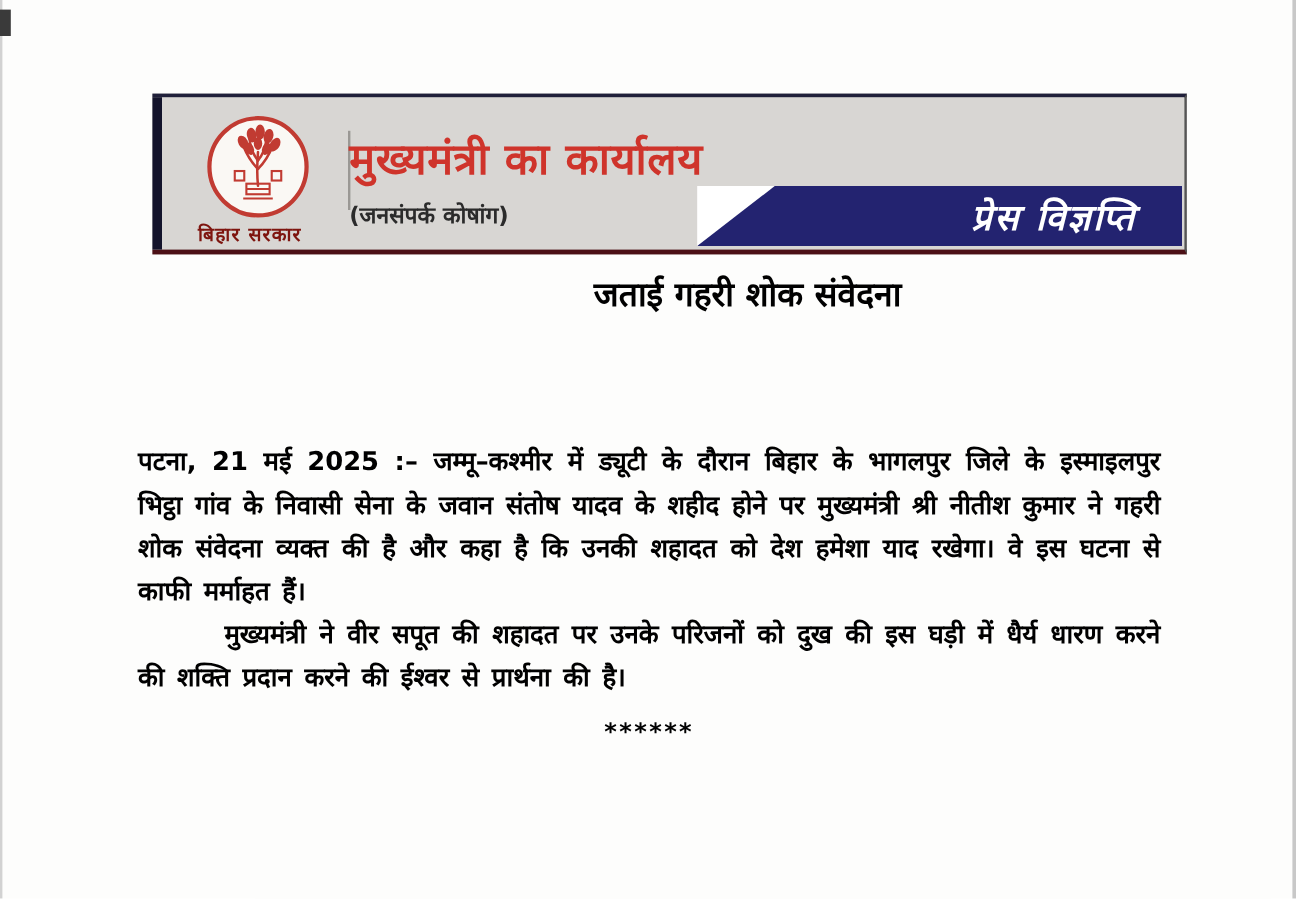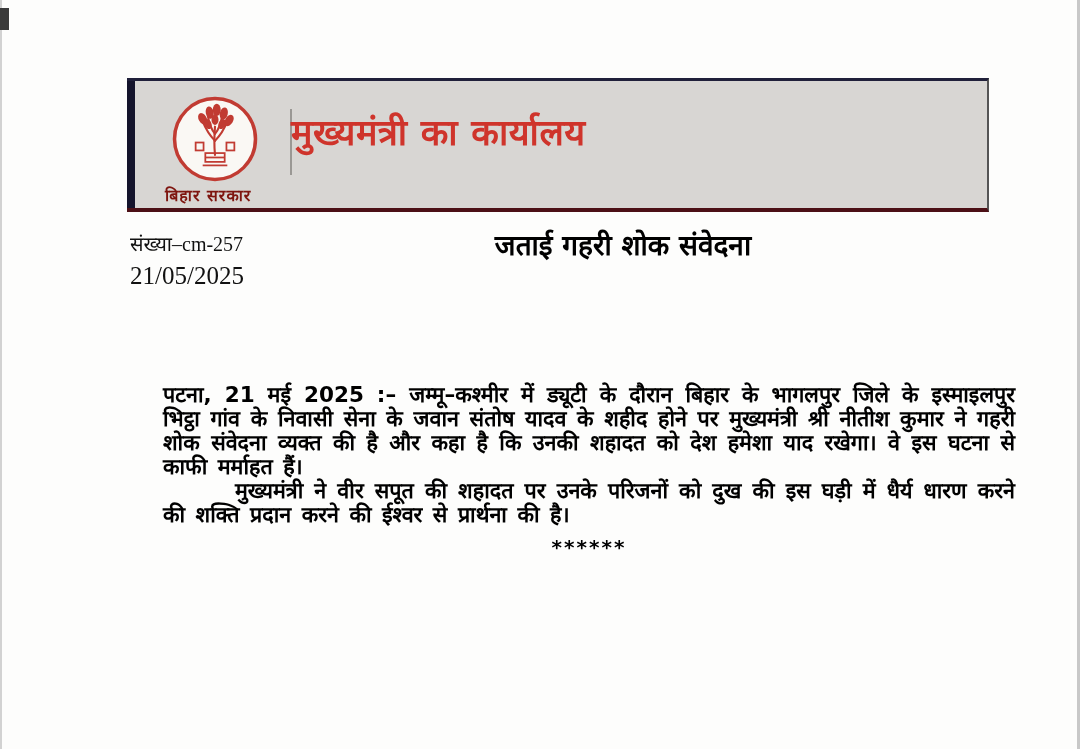--- a/index.html
+++ b/index.html
@@ -68,23 +68,23 @@
 
   
   .headline {
     position:absolute; left:285px; top:226px; width:676px;
     text-align:center; color:#000;
     font-size:28px; font-weight:700; line-height:39px;
   }
 
   
   .body-block {
-    position:absolute; left:115px; top:383px; width:852px;
+    position:absolute; left:115px; top:368px; width:852px;
     color:#000; font-size:21.5px; font-weight:600;
-    line-height:24px; text-align:justify; word-spacing:3px;margin-left:48px;
+    line-height:36px; text-align:justify; word-spacing:3px;
   }
   .body-block p.indent { text-indent:72px; }
   .footer-mark {
     margin-top:8px; text-align:center; font-weight:700;
     font-size:20px; letter-spacing:2px; color:#000;
   }
 </style>
 </head>
 <body>
 
@@ -125,28 +125,30 @@
           <path d="M36,80 h28"></path>
         </g>
       </svg>
       <div class="logo-caption">बिहार सरकार</div>
     </div>
 
     <div class="header-divider"></div>
 
     <div class="office-block">
       <div class="office-title">मुख्यमंत्री का कार्यालय</div>
+      <div class="office-subtitle">(जनसंपर्क कोषांग)</div>
     </div>
 
+    <div class="banner-wrap">
+      <div class="banner-shape">
+        <span class="banner-text">प्रेस विज्ञप्ति</span>
+      </div>
+    </div>
   </div>
 
-  <div class="meta-block">
-    <div class="meta-number">संख्या–cm-257</div>
-    <div class="meta-date">21/05/2025</div>
-  </div>
 
   <div class="headline">
     <div>जताई गहरी शोक संवेदना</div>
   </div>
 
   <div class="body-block">
     <p>पटना, 21 मई 2025 :– जम्मू–कश्मीर में ड्यूटी के दौरान बिहार के भागलपुर जिले के इस्माइलपुर भिट्ठा गांव के निवासी सेना के जवान संतोष यादव के शहीद होने पर मुख्यमंत्री श्री नीतीश कुमार ने गहरी शोक संवेदना व्यक्त की है और कहा है कि उनकी शहादत को देश हमेशा याद रखेगा। वे इस घटना से काफी मर्माहत हैं।</p>
     <p class="indent">मुख्यमंत्री ने वीर सपूत की शहादत पर उनके परिजनों को दुख की इस घड़ी में धैर्य धारण करने की शक्ति प्रदान करने की ईश्वर से प्रार्थना की है।</p>
     <div class="footer-mark">******</div>
   </div>

